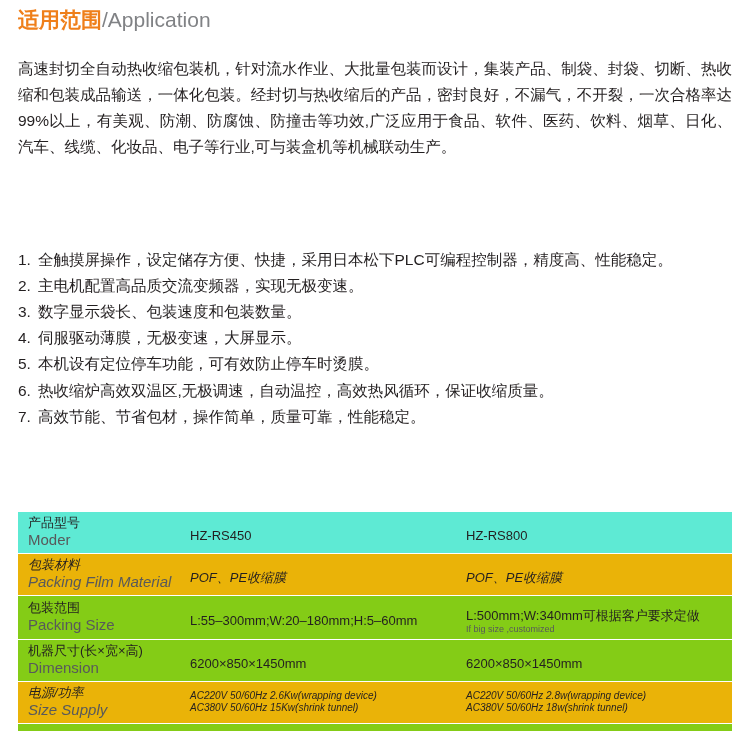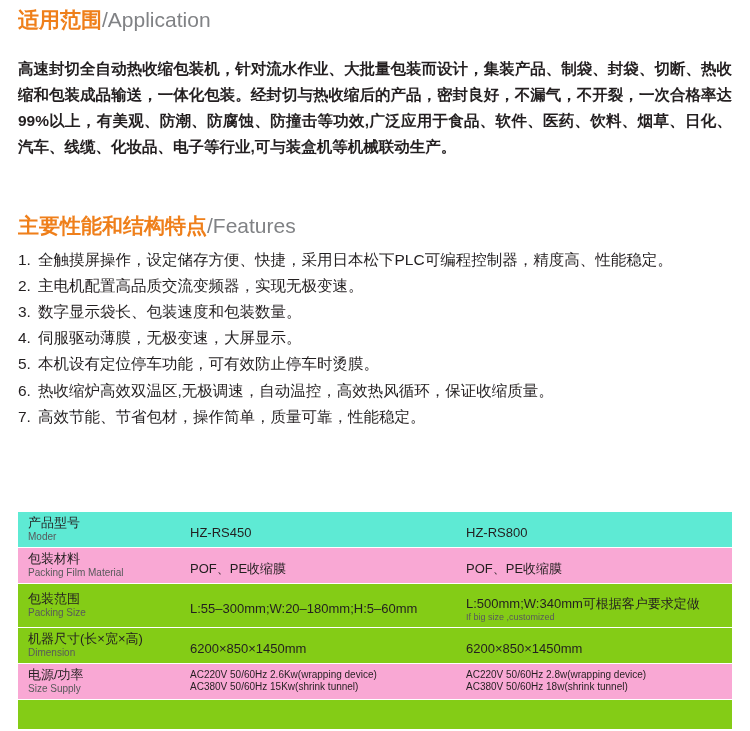--- a/index.html
+++ b/index.html
@@ -43,21 +43,20 @@
   #app-heading {
     position: absolute;
     left: 18px;
     top: 8px;
   }
   .body-text {
     font-size: 15.5px;
     line-height: 1.68;
     color: #231f20;
     text-align: justify;
-    font-weight: bold;
   }
   #app-paragraph {
     position: absolute;
     left: 18px;
     top: 40px;
     width: 714px;
   }
   #features-heading {
     position: absolute;
     left: 18px;
@@ -105,34 +104,34 @@
     border-bottom: 1px solid #ffffff;
     vertical-align: middle;
     padding: 4px 8px 4px 10px;
     font-size: 13px;
     color: #231f20;
     line-height: 1.18;
     height: 30px;
     box-sizing: border-box;
   }
   table.spec tr.rowA td { background: #84cc16; }
-  table.spec tr.rowB td { background: #f9a8d4; }
+  table.spec tr.rowB td { background: #eab308; font-style: italic; }
   table.spec tr.rowHead td { background: #5eead4; }
   table.spec td.c1 { width: 162px; }
   table.spec td.c2 { width: 276px; }
   table.spec td.c3 { width: 276px; }
   .lbl-cn {
     display: block;
     font-size: 13px;
     line-height: 1.15;
     color: #231f20;
   }
   .lbl-en {
     display: block;
-    font-size: 10px;
+    font-size: 15px;
     line-height: 1.2;
     color: #58595b;
   }
   .cell-main {
     display: block;
     font-size: 13px;
     line-height: 1.25;
     margin-top: 8px;
   }
   .cell-sub {
@@ -151,23 +150,20 @@
 <body>
 
 <div class="page">
 
   <h2 class="section-heading" id="app-heading">
     <span class="heading-cn">适用范围</span><span class="heading-slash">/</span><span class="heading-en">Application</span>
   </h2>
 
   <p class="body-text" id="app-paragraph">高速封切全自动热收缩包装机，针对流水作业、大批量包装而设计，集装产品、制袋、封袋、切断、热收缩和包装成品输送，一体化包装。经封切与热收缩后的产品，密封良好，不漏气，不开裂，一次合格率达99%以上，有美观、防潮、防腐蚀、防撞击等功效,广泛应用于食品、软件、医药、饮料、烟草、日化、汽车、线缆、化妆品、电子等行业,可与装盒机等机械联动生产。</p>
 
-  <h2 class="section-heading" id="features-heading">
-    <span class="heading-cn">主要性能和结构特点</span><span class="heading-slash">/</span><span class="heading-en">Features</span>
-  </h2>
 
   <ul id="features-list">
     <li><span class="num">1.</span><span>全触摸屏操作，设定储存方便、快捷，采用日本松下PLC可编程控制器，精度高、性能稳定。</span></li>
     <li><span class="num">2.</span><span>主电机配置高品质交流变频器，实现无极变速。</span></li>
     <li><span class="num">3.</span><span>数字显示袋长、包装速度和包装数量。</span></li>
     <li><span class="num">4.</span><span>伺服驱动薄膜，无极变速，大屏显示。</span></li>
     <li><span class="num">5.</span><span>本机设有定位停车功能，可有效防止停车时烫膜。</span></li>
     <li><span class="num">6.</span><span>热收缩炉高效双温区,无极调速，自动温控，高效热风循环，保证收缩质量。</span></li>
     <li><span class="num">7.</span><span>高效节能、节省包材，操作简单，质量可靠，性能稳定。</span></li>
   </ul>

